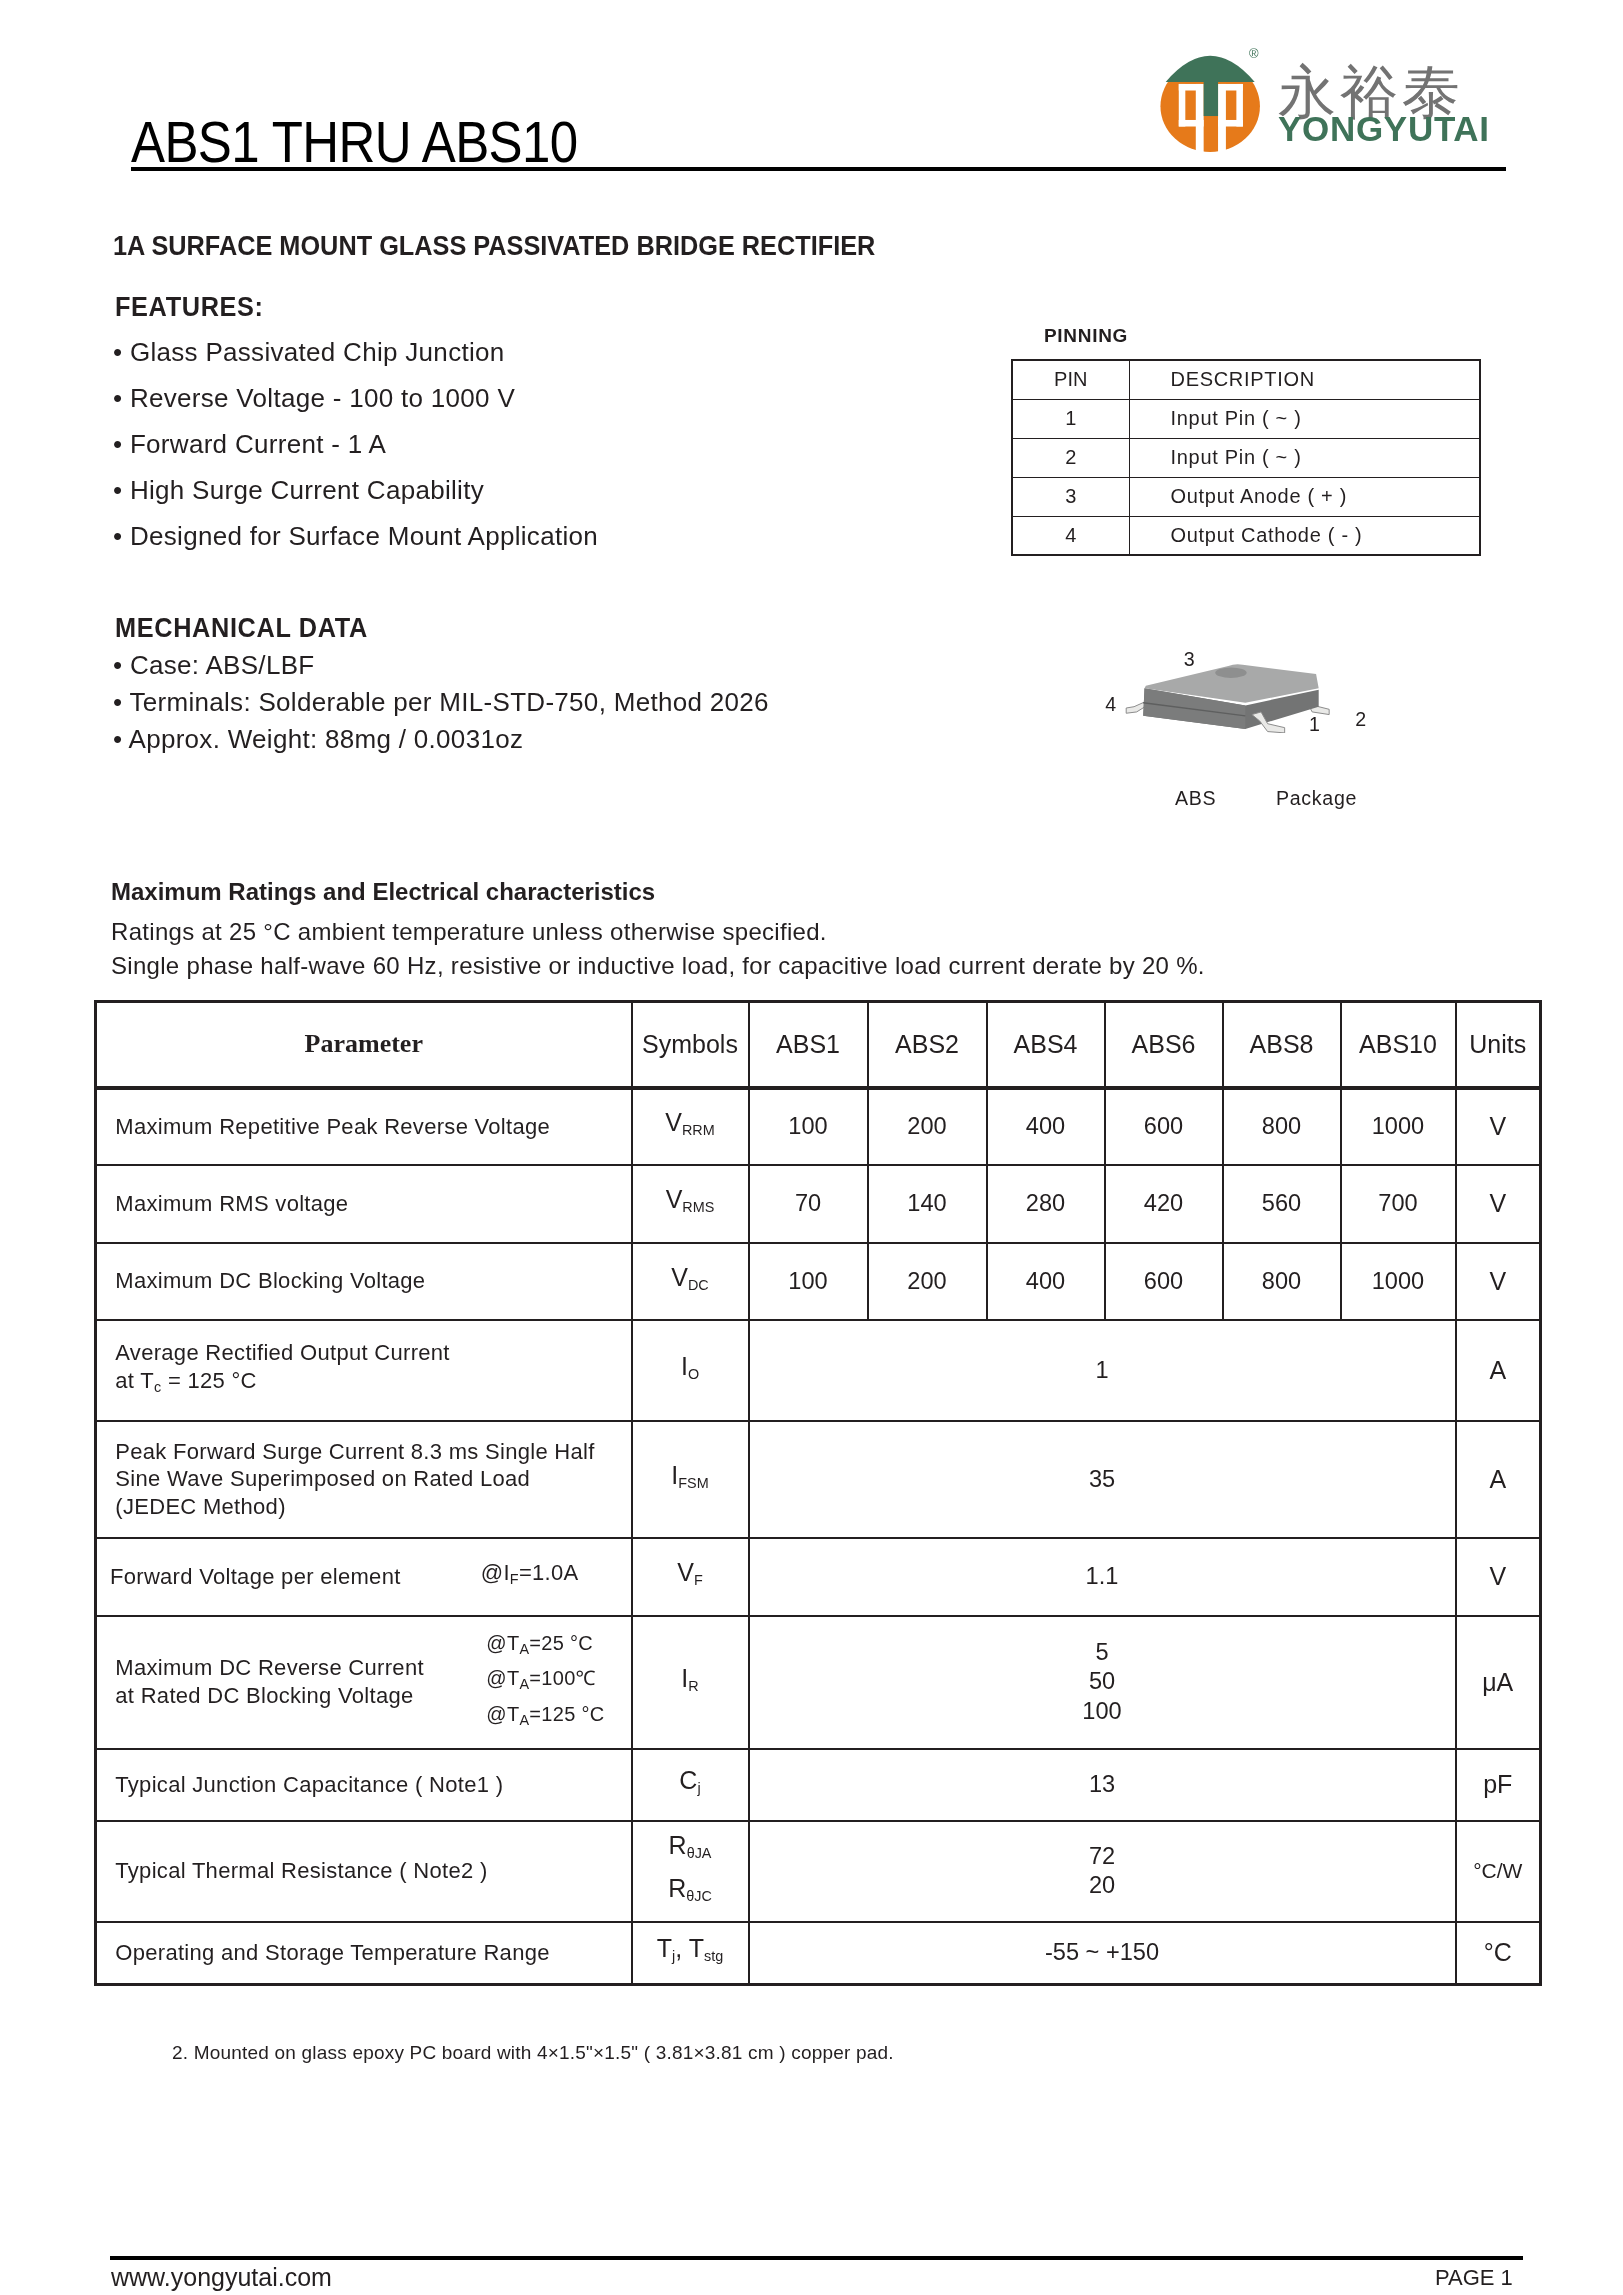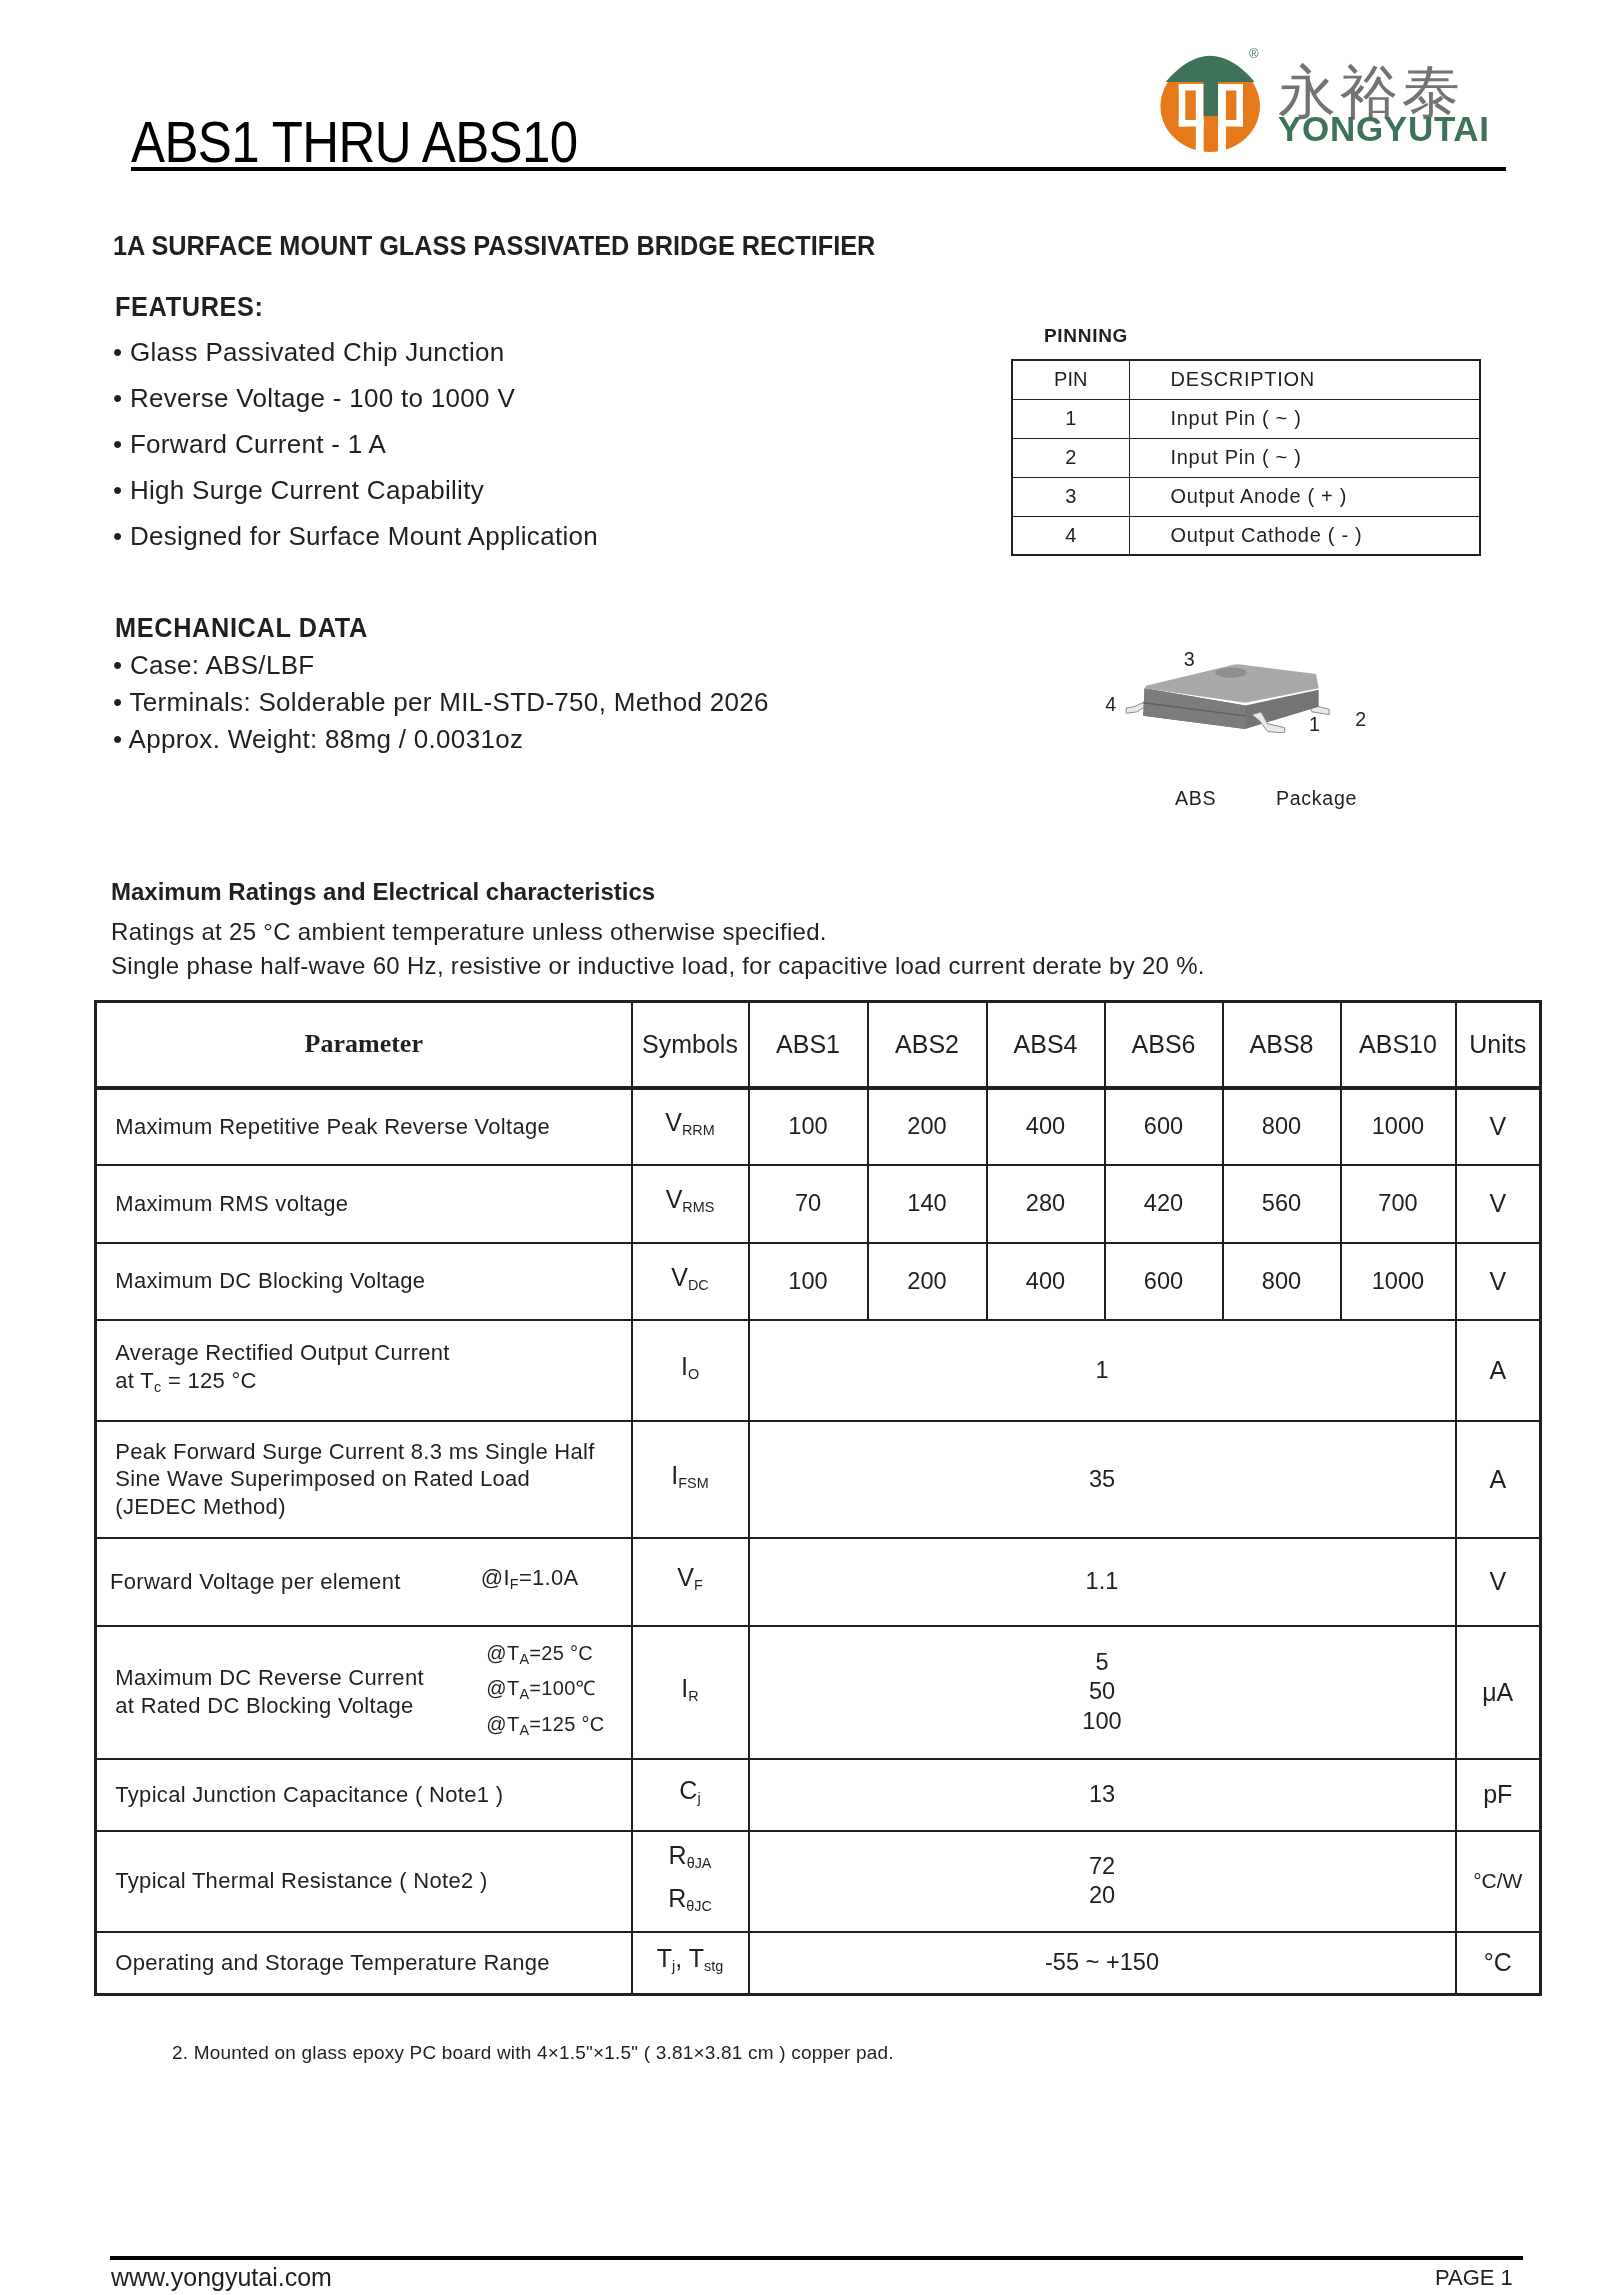--- a/index.html
+++ b/index.html
@@ -236,21 +236,21 @@
     <td class="param">
       <div>Peak Forward Surge Current 8.3 ms Single Half</div>
       <div>Sine Wave Superimposed on Rated Load</div>
       <div>(JEDEC Method)</div>
     </td>
     <td class="sym"><span>I</span><sub>FSM</sub></td>
     <td colspan="6">35</td>
     <td class="unit">A</td>
   </tr>
 
-  <tr style="height:88px">
+  <tr style="height:78px">
     <td class="param" style="padding-left:13px">
       <div class="param-row" style="padding-right:52px">
         <span>Forward Voltage per element</span>
         <span><span>@I</span><sub>F</sub><span>=1.0A</span></span>
       </div>
     </td>
     <td class="sym"><span>V</span><sub>F</sub></td>
     <td colspan="6">1.1</td>
     <td class="unit">V</td>
   </tr>

